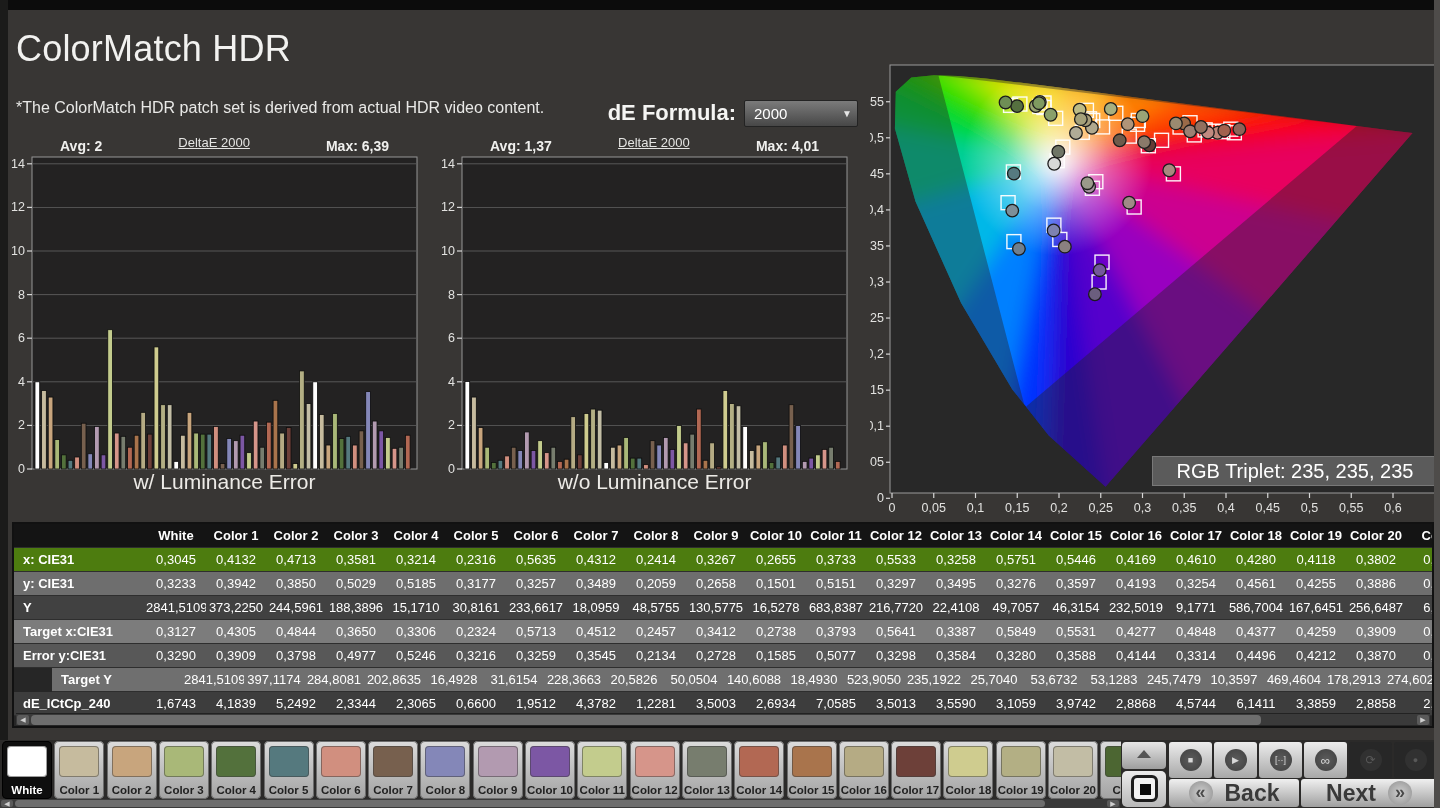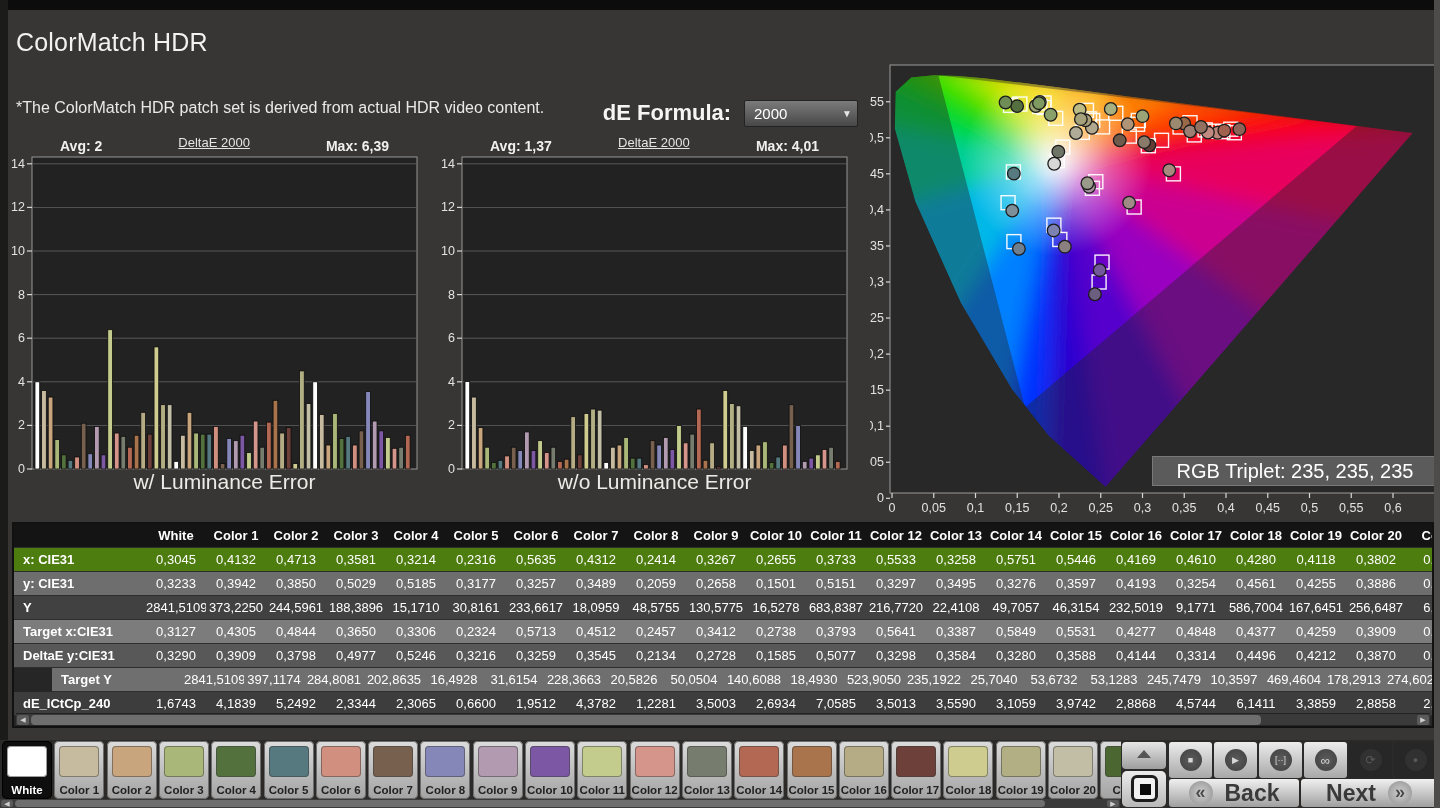--- a/index.html
+++ b/index.html
@@ -2,23 +2,23 @@
 <html><head>
 <meta charset="utf-8">
 <style>
   * { box-sizing: border-box; margin:0; padding:0; }
   html,body { width:1440px; height:808px; overflow:hidden; }
   body { position:relative; background:#383634; font-family:"Liberation Sans", sans-serif; color:#eee; }
   .abs { position:absolute; }
   #top-strip { left:0; top:0; width:1440px; height:10px; background:#0c0c0c; }
   #left-strip { left:0; top:0; width:8px; height:808px; background:#1b1b1a; }
   #right-strip { left:1434px; top:0; width:6px; height:808px; background:#4e4c4a; }
-  #page-title { left:16px; top:28px; font-size:25px; color:#f2f2f0; letter-spacing:.2px; }
+  #page-title { left:16px; top:28px; font-size:36px; color:#f2f2f0; letter-spacing:.2px; }
   #footnote { left:16px; top:99px; font-size:16px; color:#e9e9e7; }
-  #de-label { left:598px; top:100px; width:138px; text-align:center; font-size:22px; font-weight:bold; color:#f5f5f3; }
+  #de-label { left:598px; top:100px; width:138px; text-align:right; font-size:22px; font-weight:bold; color:#f5f5f3; }
   #de-dropdown { left:744px; top:100px; width:114px; height:27px; background:linear-gradient(#7b7b7b,#474747); border:1px solid #232323; border-radius:2px; font-size:15px; color:#fff; line-height:25px; padding-left:9px; cursor:default; }
   #de-dropdown .dd-arrow { position:absolute; right:5px; top:0; height:25px; line-height:25px; font-size:10px; color:#e6e6e6; }
   .chart-box { top:138px; width:442px; height:370px; }
   #chart1 { left:2px; } #chart2 { left:432px; }
   .chart-head { position:absolute; left:30px; top:0; width:385px; height:16px; display:flex; justify-content:space-between; padding:0 28px; font-size:14px; color:#f0f0ee; }
   .chart-head .avg, .chart-head .max { font-weight:bold; }
   .chart-head .sub { font-size:13px; color:#e4e4e2; position:relative; top:-3px;text-decoration:underline; }
   .chart-title { position:absolute; left:30px; top:332px; width:385px; text-align:center; font-size:21px; color:#edebe7; }
   #cie-wrap { left:870px; top:40px; width:570px; height:480px; }
   #cie-title { position:absolute; left:20px; top:11px; width:547px; text-align:center; font-size:13.5px; color:#e6e6e4; }
@@ -554,21 +554,21 @@
         <div class="t-cell">0,5849</div>
         <div class="t-cell">0,5531</div>
         <div class="t-cell">0,4277</div>
         <div class="t-cell">0,4848</div>
         <div class="t-cell">0,4377</div>
         <div class="t-cell">0,4259</div>
         <div class="t-cell">0,3909</div>
         <div class="t-cell">0,35</div>
       </div>
       <div class="t-row" style="background: rgb(88, 88, 88);">
-        <div class="t-cell t-label">DeltaE y:CIE31</div>
+        <div class="t-cell t-label">Error y:CIE31</div>
         <div class="t-cell">0,3290</div>
         <div class="t-cell">0,3909</div>
         <div class="t-cell">0,3798</div>
         <div class="t-cell">0,4977</div>
         <div class="t-cell">0,5246</div>
         <div class="t-cell">0,3216</div>
         <div class="t-cell">0,3259</div>
         <div class="t-cell">0,3545</div>
         <div class="t-cell">0,2134</div>
         <div class="t-cell">0,2728</div>

